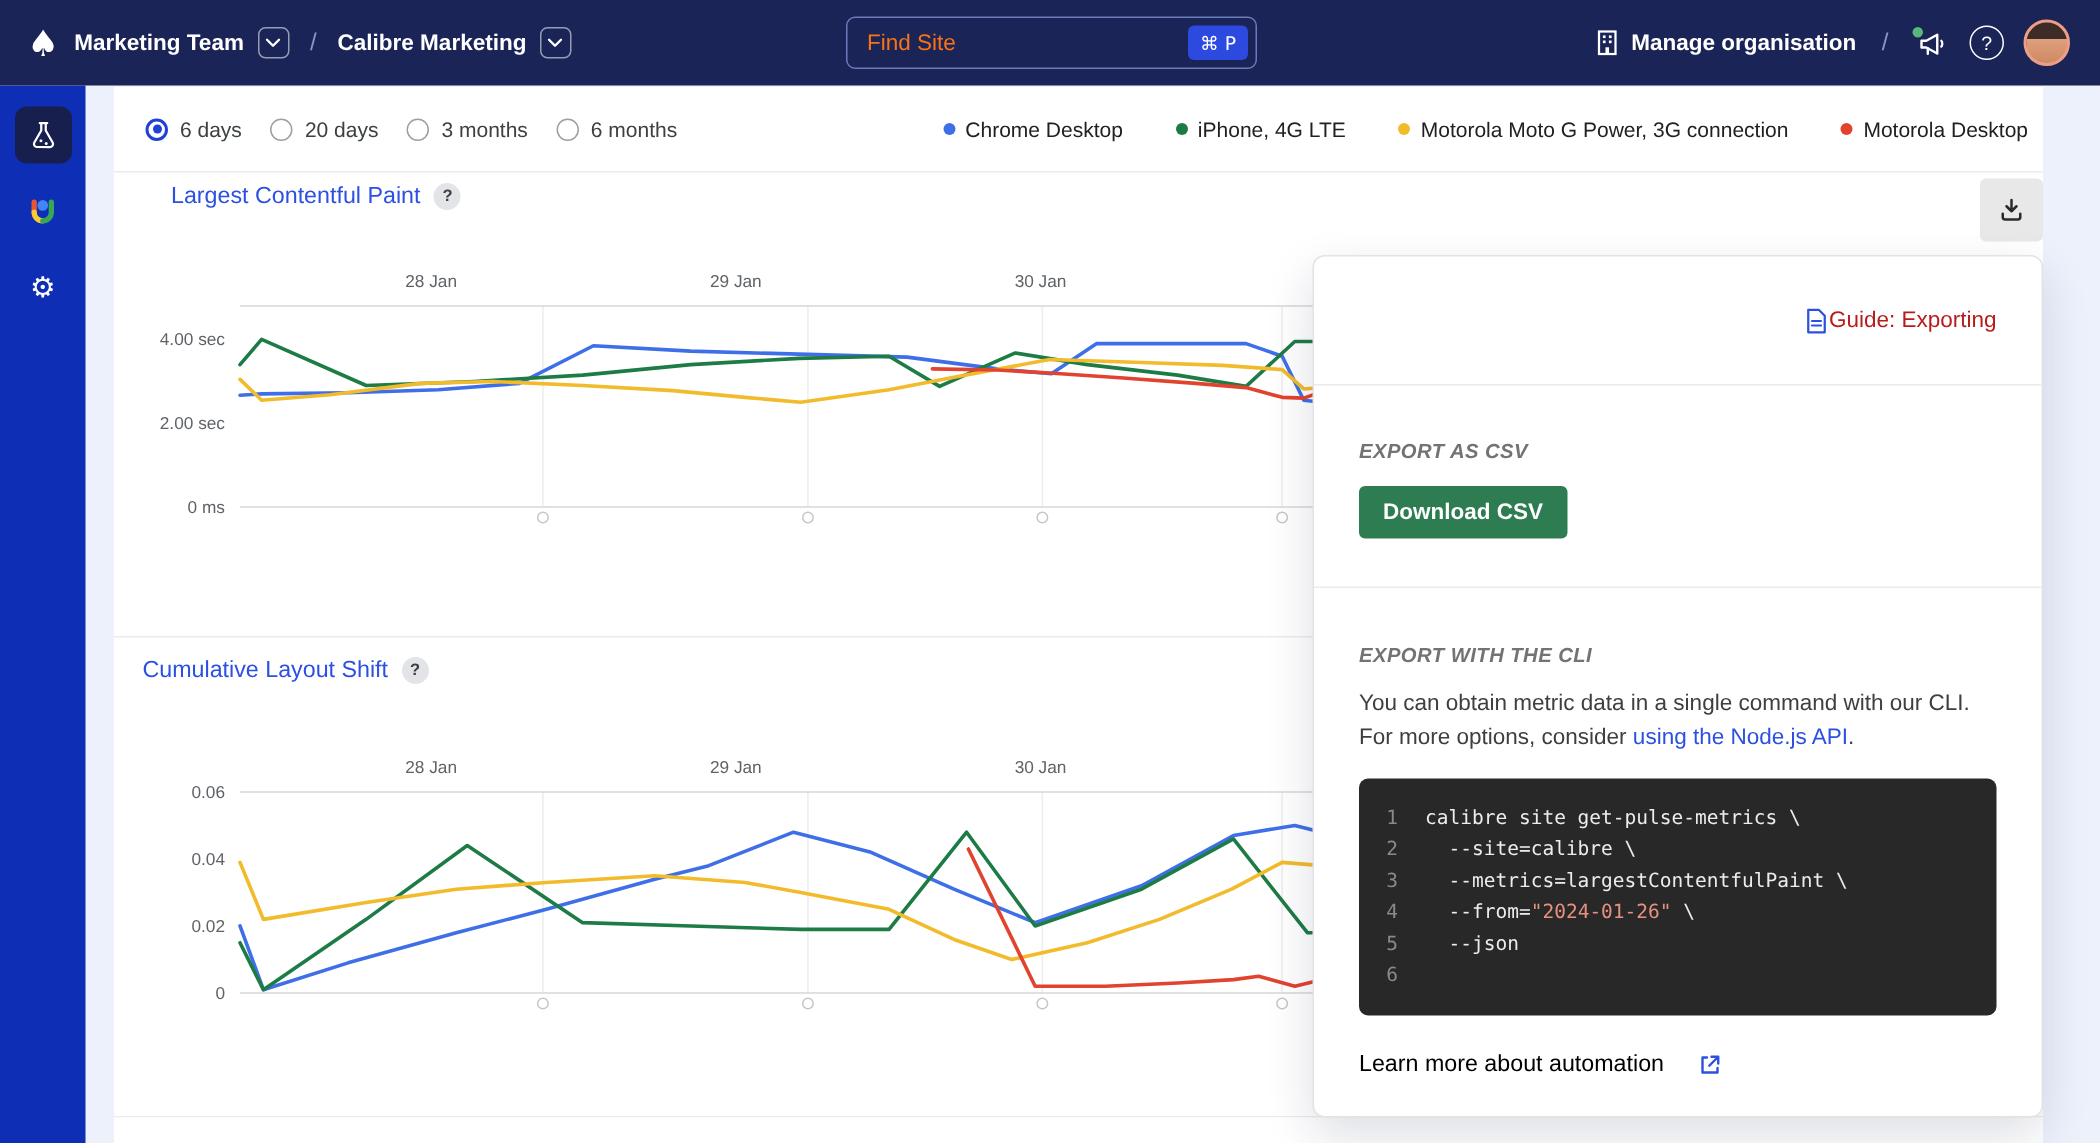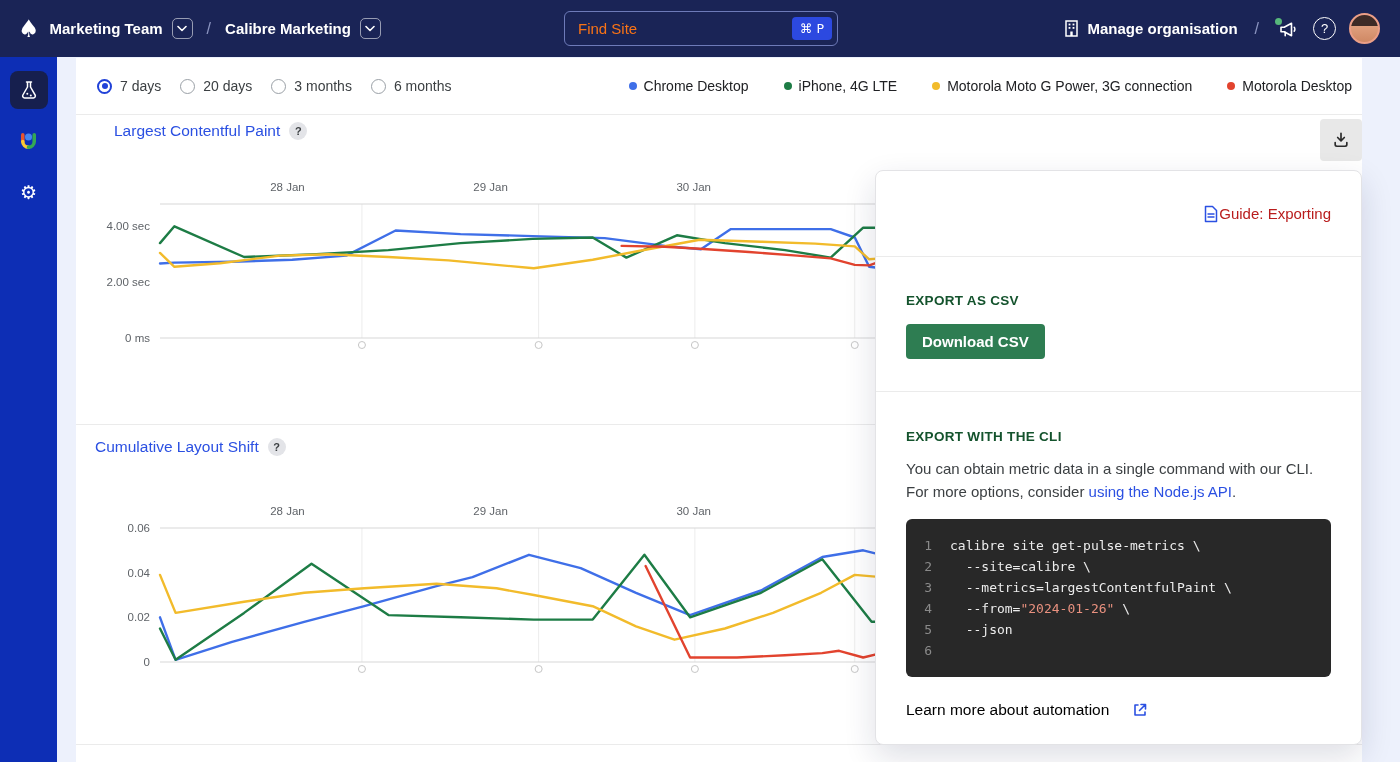--- a/index.html
+++ b/index.html
@@ -83,21 +83,21 @@
   
   .export-panel {
     position:absolute; left:875px; top:170px; width:487px; height:575px; background:#fff;
     border:1px solid #e3e3e6; border-radius:8px; box-shadow:0 12px 32px rgba(20,30,70,.14);
     z-index:40; overflow:hidden;
   }
   .panel-header { height:86px; border-bottom:1px solid #ebebeb; display:flex; align-items:center; padding:0 30px; }
   .panel-title { font-size:21px; font-weight:bold; color:#1d1d1f; }
   .guide-link { margin-left:auto; display:flex; align-items:center; gap:0; color:#b91c1c; font-size:15px; cursor:pointer; }
   .panel-csv { height:135px; border-bottom:1px solid #ebebeb; padding:36px 30px 0 30px; }
-  .sec-label { font-size:13.5px; font-weight:bold; letter-spacing:.3px; color:#14532d; }
+  .sec-label { font-size:13.5px; font-weight:bold; letter-spacing:.3px; color:#737373;font-style:italic; }
   .csv-btn {
     margin-top:16px; display:inline-block; background:#2e7d52; color:#fff; font-weight:bold;
     font-size:15px; border:none; border-radius:4px; padding:9px 16px; cursor:pointer;
   }
   .panel-cli { padding:37px 30px 0 30px; }
   .cli-desc { margin-top:13px; font-size:15px; line-height:1.55; color:#3c4043; }
   .cli-desc .inline-link { color:#2b50e2; cursor:pointer; }
   .code-block {
     margin-top:15px; background:#282828; border-radius:6px; padding:16px 0;
     font-family:"DejaVu Sans Mono","Liberation Mono",monospace; font-size:13px;
@@ -186,21 +186,21 @@
   </div>
 </nav>
 
 <main class="content">
   <div class="card">
 
     <section class="controls-row">
       <div id="radio-group" style="display:flex;align-items:center;">
           <label class="radio-item">
             <span class="radio-circle sel"></span>
-            <span>7 days</span>
+            <span>6 days</span>
           </label>
           <label class="radio-item">
             <span class="radio-circle"></span>
             <span>20 days</span>
           </label>
           <label class="radio-item">
             <span class="radio-circle"></span>
             <span>3 months</span>
           </label>
           <label class="radio-item">

